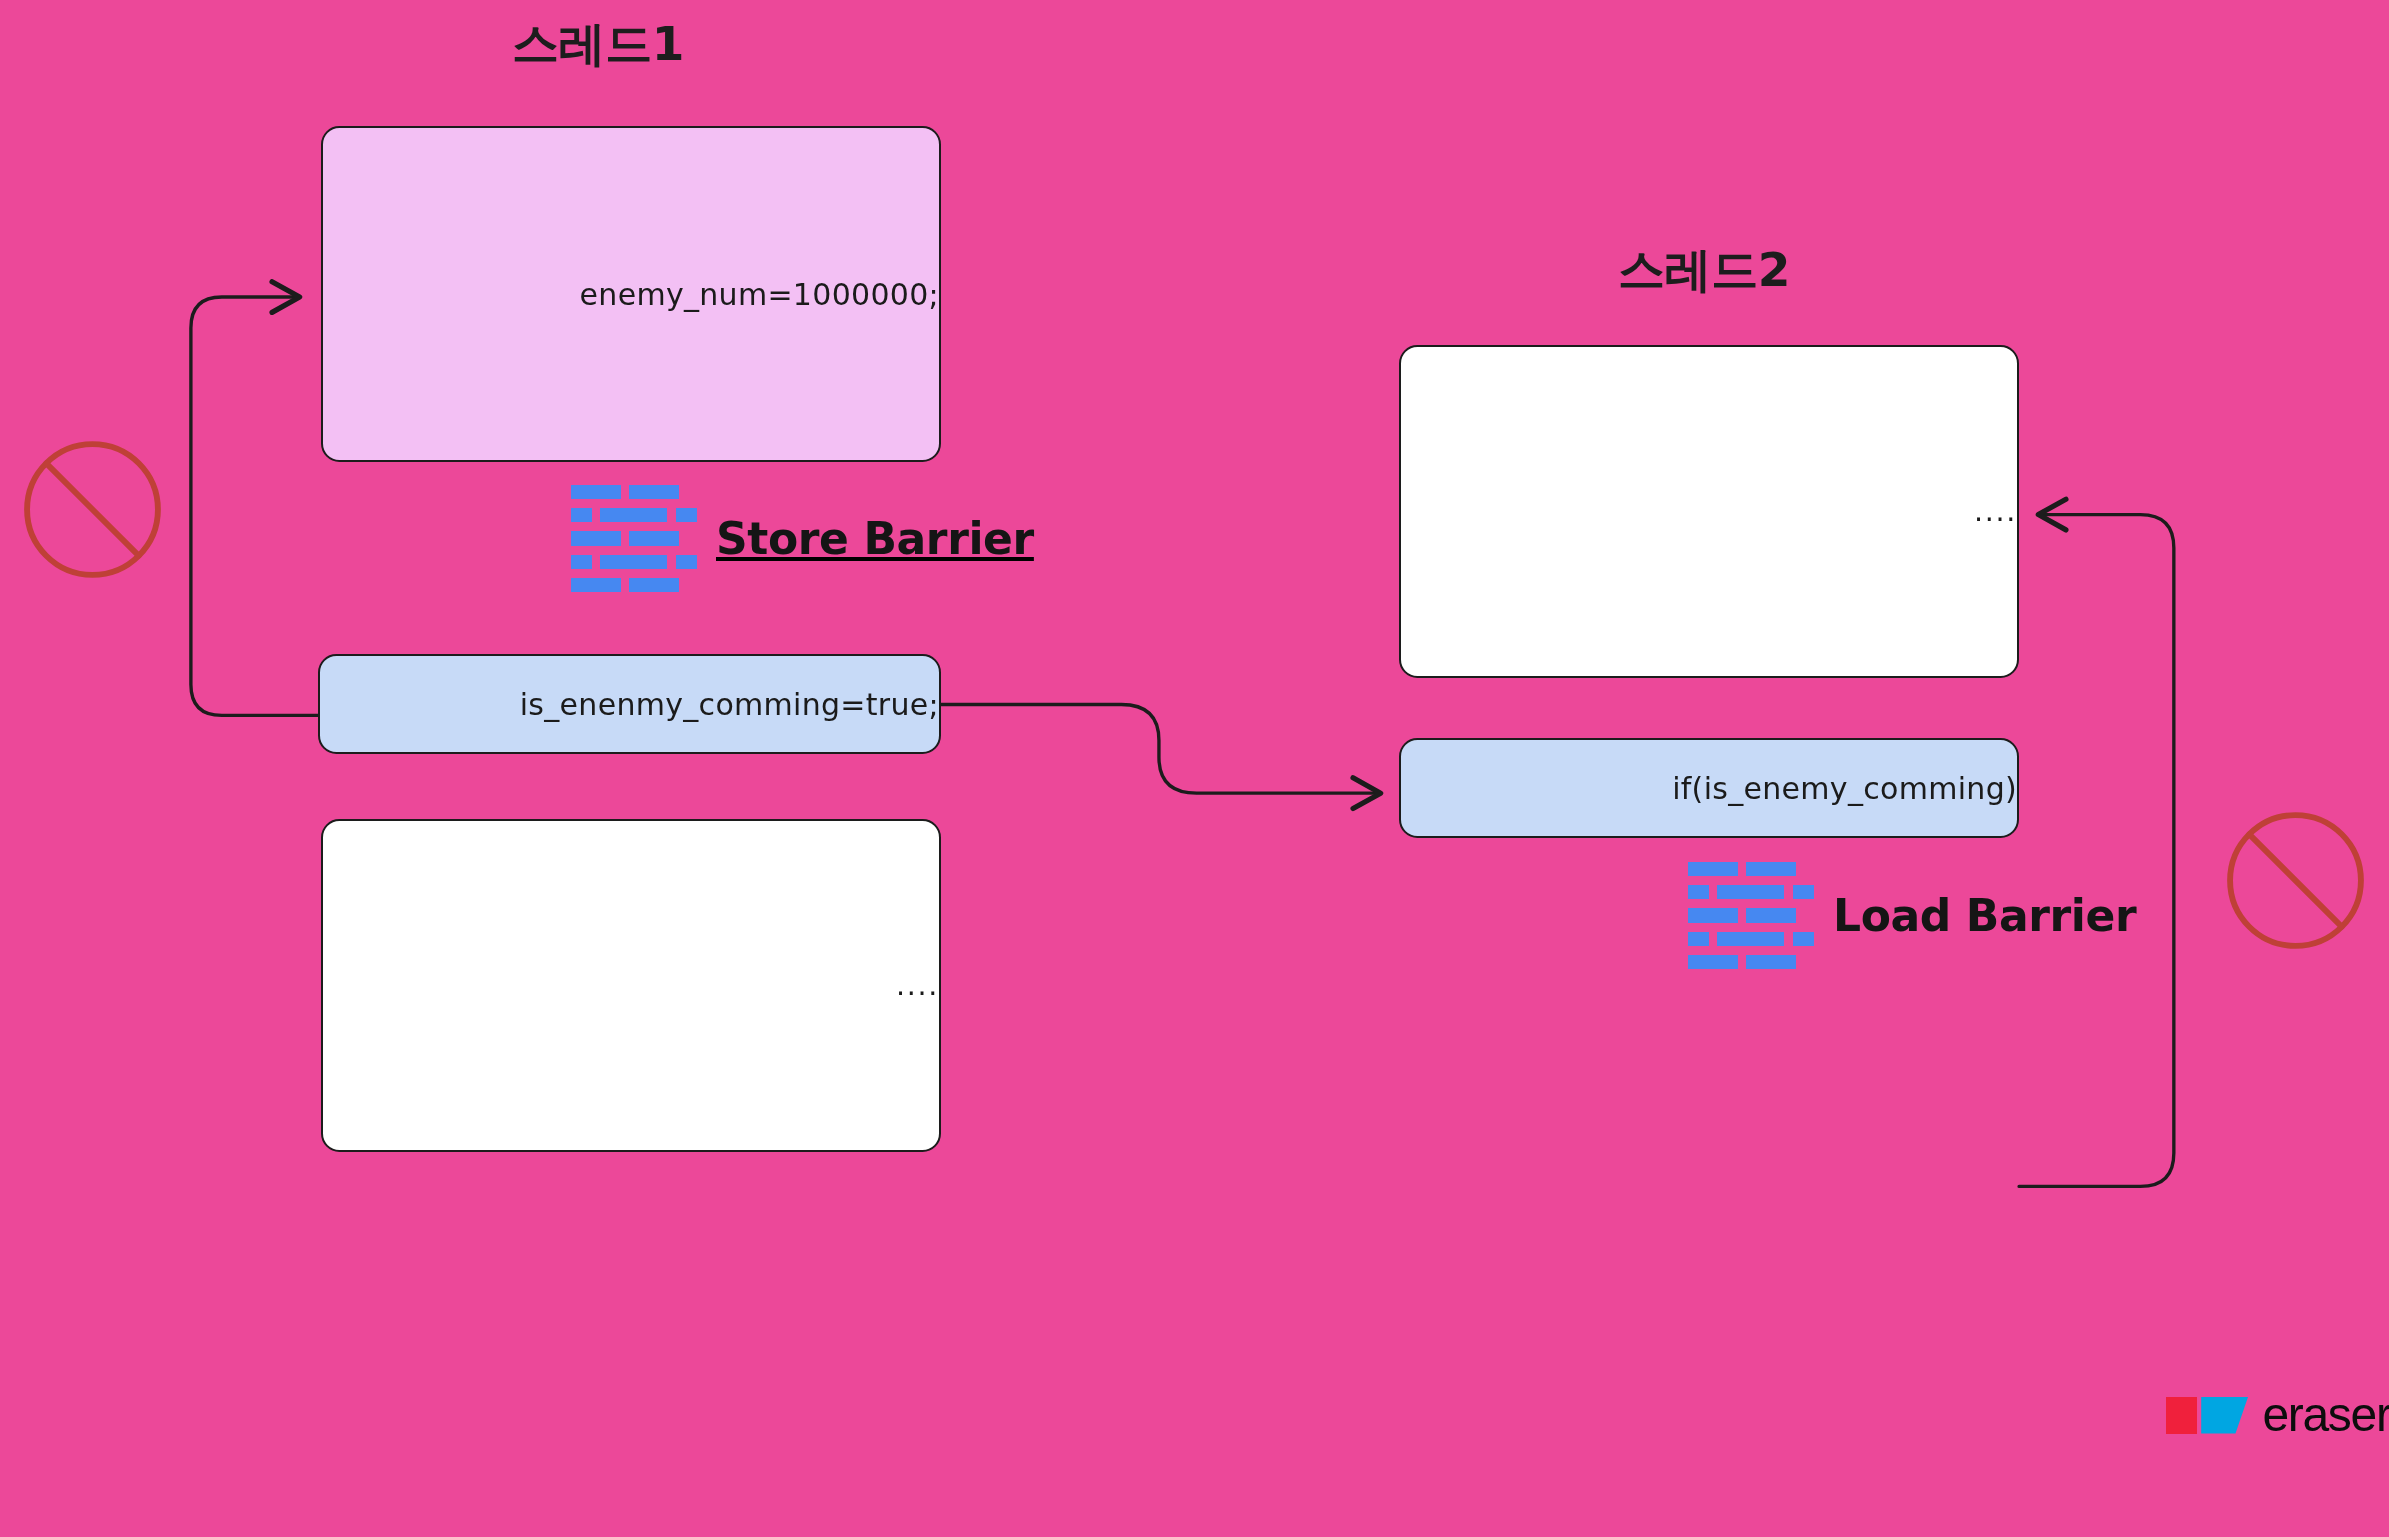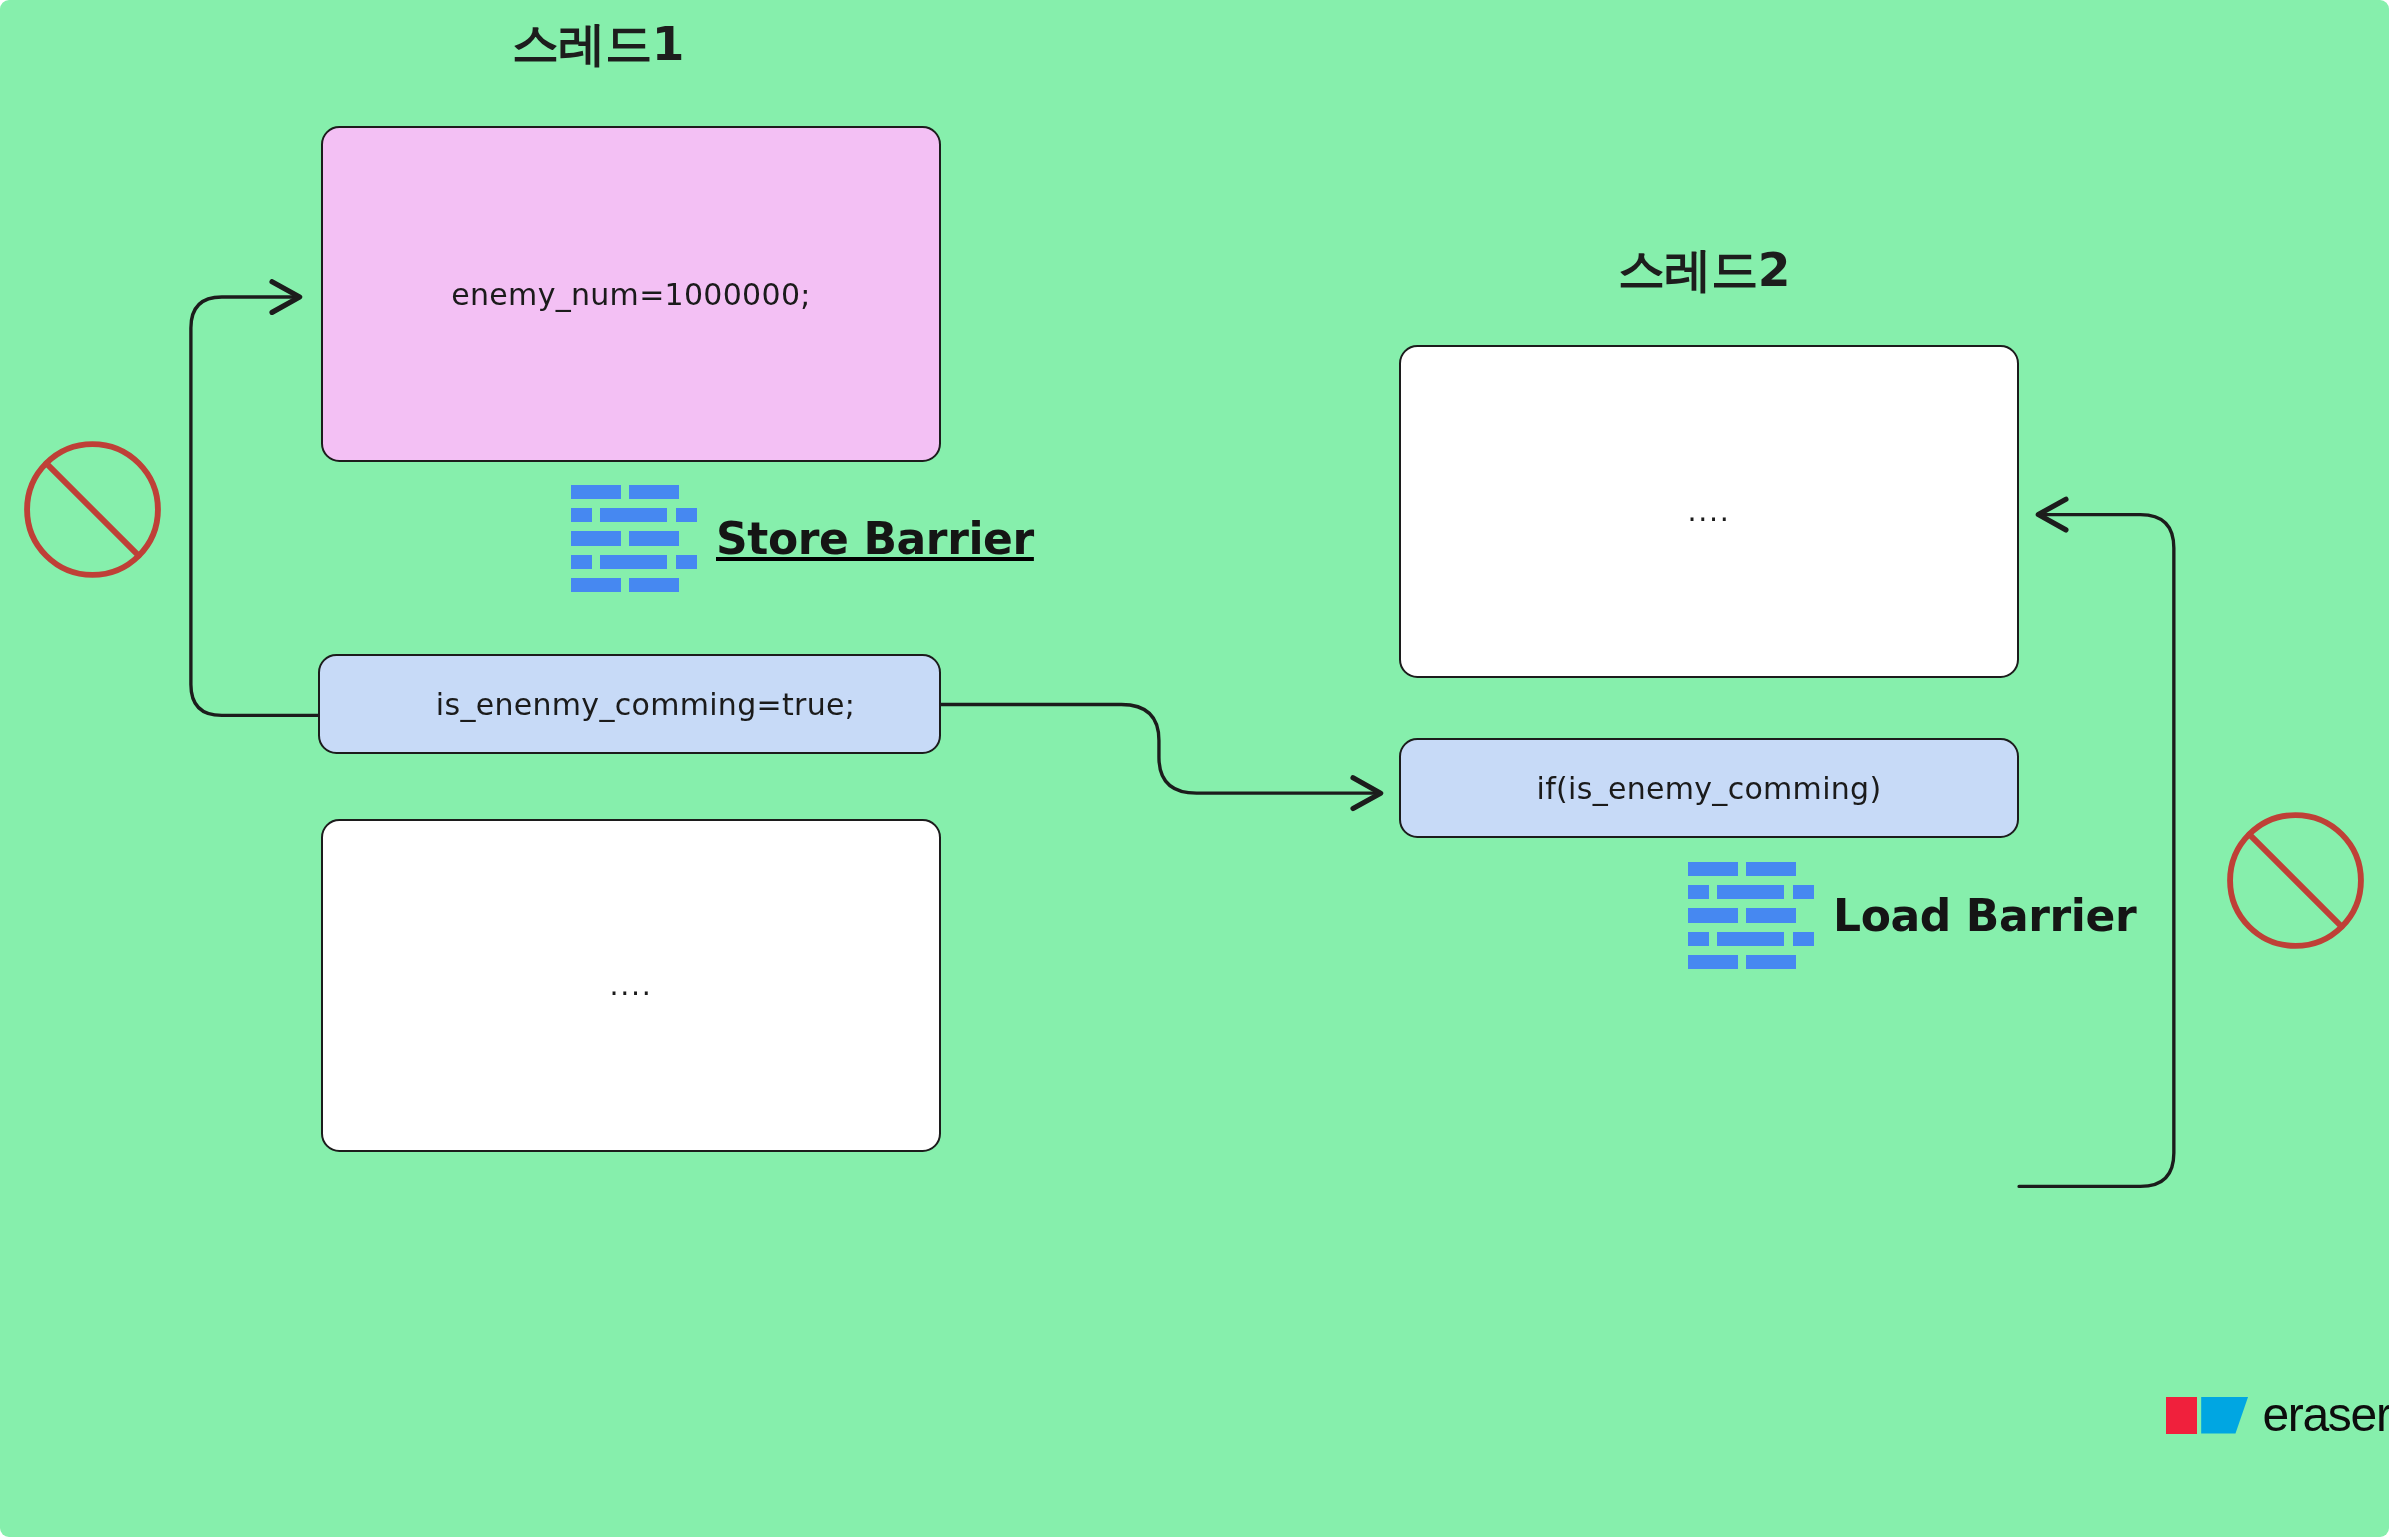--- a/index.html
+++ b/index.html
@@ -7,23 +7,22 @@
     padding: 0;
     background: #ffffff;
   }
   body {
     font-family: "Liberation Sans", sans-serif;
   }
   #canvas {
     position: relative;
     width: 2389px;
     height: 1537px;
-    background: #86efac;
+    background: #ec4899;
     overflow: hidden;
-    border-radius: 9px;
   }
 
   
   .thread-title {
     position: absolute;
     font-family: "DejaVu Sans", sans-serif;
     font-weight: 700;
     color: #1d1d1d;
     white-space: nowrap;
     letter-spacing: -0.4px;
@@ -41,21 +40,21 @@
 
   
   .node {
     position: absolute;
     box-sizing: border-box;
     border: 2.5px solid #1c1c1c;
     border-radius: 18.4px;
     background: #ffffff;
     display: flex;
     align-items: center;
-    justify-content: center;
+    justify-content: flex-end;
   }
   .node .node-label {
     font-family: "DejaVu Sans", sans-serif;
     font-size: 30px;
     color: #1b1b1b;
     white-space: nowrap;
     letter-spacing: 0.3px;
   }
   .node.dots .node-label {
     font-size: 28.5px;

